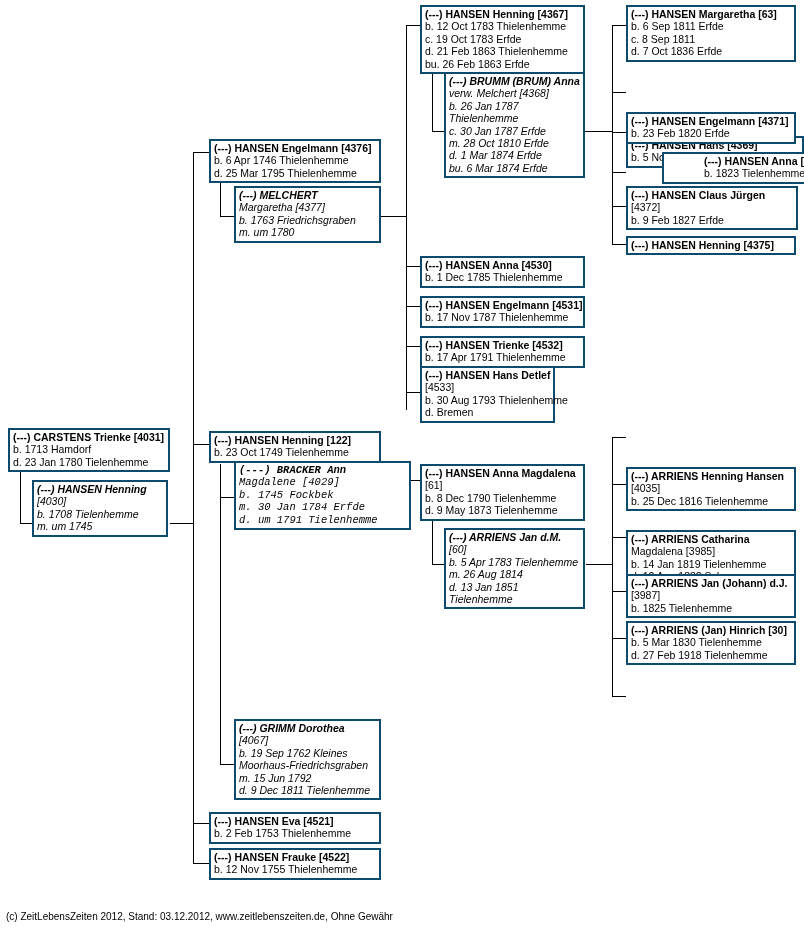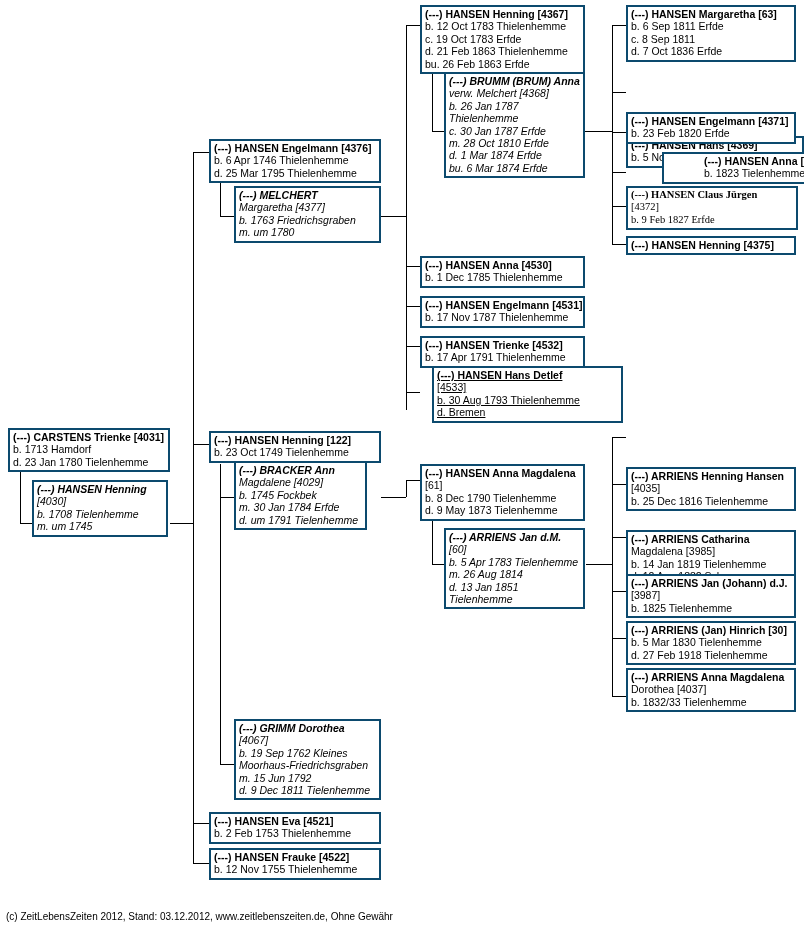--- a/index.html
+++ b/index.html
@@ -178,21 +178,21 @@
   <div class="node" style="left:626px; top:112px; width:170px;">
     <span class="nm">(---) HANSEN Engelmann [4371]</span>
     <span class="ev">b. 23 Feb 1820 Erfde</span>
   </div>
 
   <div class="node" style="left:662px; top:152px; width:183px;padding-left:40px;">
     <span class="nm">(---) HANSEN Anna [4036]</span>
     <span class="ev">b. 1823 Tielenhemme</span>
   </div>
 
-  <div class="node" style="left:626px; top:186px; width:172px;font-family:Liberation Serif, serif;">
+  <div class="node" style="left:626px; top:186px; width:172px;">
     <span class="nm">(---) HANSEN Claus Jürgen</span>
     <span class="ev">[4372]</span>
     <span class="ev">b. 9 Feb 1827 Erfde</span>
   </div>
 
   <div class="node" style="left:626px; top:236px; width:170px;">
     <span class="nm">(---) HANSEN Henning [4375]</span>
   </div>
 
   <div class="node" style="left:420px; top:256px; width:165px;">
@@ -203,33 +203,33 @@
   <div class="node" style="left:420px; top:296px; width:165px;">
     <span class="nm">(---) HANSEN Engelmann [4531]</span>
     <span class="ev">b. 17 Nov 1787 Thielenhemme</span>
   </div>
 
   <div class="node" style="left:420px; top:336px; width:165px;">
     <span class="nm">(---) HANSEN Trienke [4532]</span>
     <span class="ev">b. 17 Apr 1791 Thielenhemme</span>
   </div>
 
-  <div class="node" style="left:432px; top:366px; width:191px;text-decoration:underline;">
+  <div class="node" style="left:420px; top:366px; width:135px;">
     <span class="nm">(---) HANSEN Hans Detlef</span>
     <span class="ev">[4533]</span>
     <span class="ev">b. 30 Aug 1793 Thielenhemme</span>
     <span class="ev">d.  Bremen</span>
   </div>
 
   <div class="node" style="left:209px; top:431px; width:172px;">
     <span class="nm">(---) HANSEN Henning [122]</span>
     <span class="ev">b. 23 Oct 1749 Tielenhemme</span>
   </div>
 
-  <div class="node sp" style="left:234px; top:461px; width:133px;">
+  <div class="node sp" style="left:234px; top:461px; width:177px;font-family:Liberation Mono, monospace;">
     <span class="nm">(---) BRACKER Ann</span>
     <span class="ev">Magdalene [4029]</span>
     <span class="ev">b. 1745 Fockbek</span>
     <span class="ev">m. 30 Jan 1784 Erfde</span>
     <span class="ev">d. um 1791 Tielenhemme</span>
   </div>
 
   <div class="node" style="left:420px; top:464px; width:165px;">
     <span class="nm">(---) HANSEN Anna Magdalena</span>
     <span class="ev">[61]</span>
@@ -265,25 +265,20 @@
     <span class="ev">[3987]</span>
     <span class="ev">b. 1825 Tielenhemme</span>
   </div>
 
   <div class="node" style="left:626px; top:621px; width:170px;">
     <span class="nm">(---) ARRIENS (Jan) Hinrich [30]</span>
     <span class="ev">b. 5 Mar 1830 Tielenhemme</span>
     <span class="ev">d. 27 Feb 1918 Tielenhemme</span>
   </div>
 
-  <div class="node" style="left:626px; top:668px; width:170px;">
-    <span class="nm">(---) ARRIENS Anna Magdalena</span>
-    <span class="ev">Dorothea [4037]</span>
-    <span class="ev">b. 1832/33 Tielenhemme</span>
-  </div>
 
   <div class="node sp" style="left:234px; top:719px; width:147px;">
     <span class="nm">(---) GRIMM Dorothea</span>
     <span class="ev">[4067]</span>
     <span class="ev">b. 19 Sep 1762 Kleines</span>
     <span class="ev">Moorhaus-Friedrichsgraben</span>
     <span class="ev">m. 15 Jun 1792</span>
     <span class="ev">d. 9 Dec 1811 Tielenhemme</span>
   </div>
 

